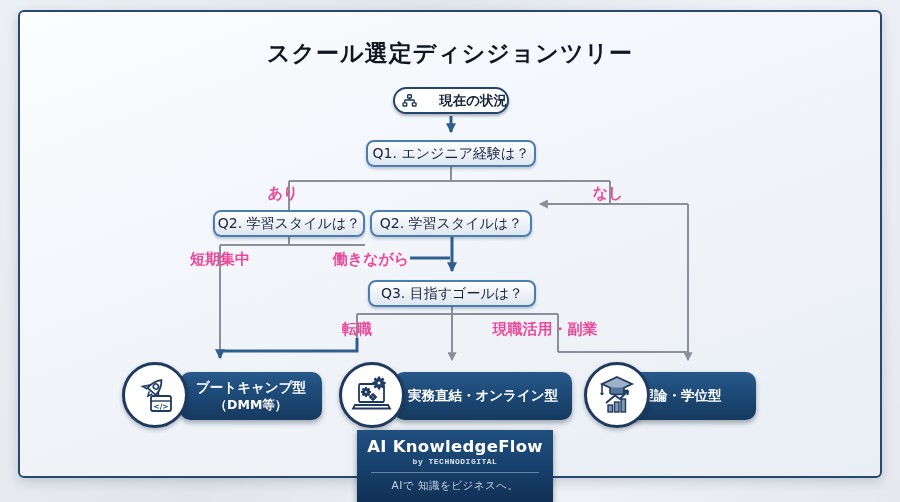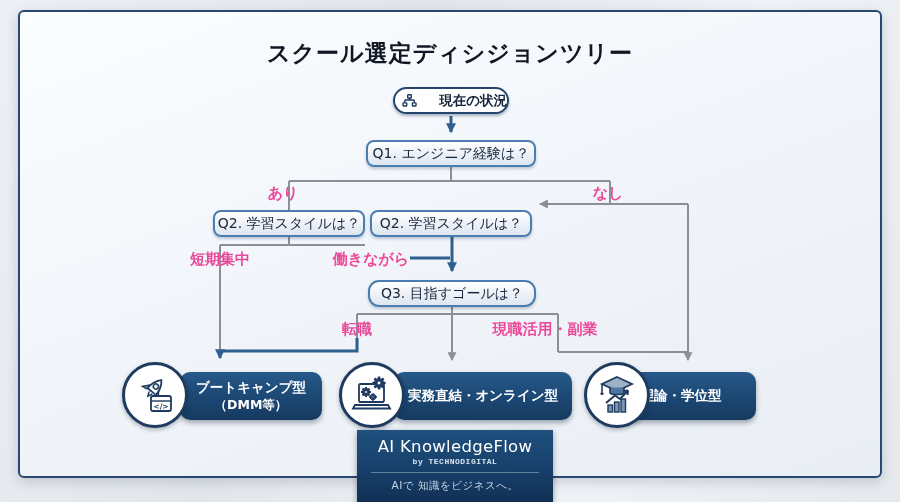--- a/index.html
+++ b/index.html
@@ -34,21 +34,21 @@
     background:linear-gradient(180deg,#ffffff 0%,#e7edf5 70%,#dde6f0 100%);
     border:2px solid #4a7db0; border-radius:8px;
     display:flex; align-items:center; justify-content:center;
     font-size:14px; font-weight:normal; color:#16243c;
     box-shadow:0 2px 3px rgba(30,55,90,.25);
     text-align:center;
   }
   #q1{ left:366px; top:140px; width:170px; }
   #q2a{ left:213px; top:210px; width:152px; }
   #q2b{ left:370px; top:210px; width:162px; }
-  #q3{ left:368px; top:280px; width:168px;border-radius:11px; }
+  #q3{ left:368px; top:280px; width:168px; }
 
   .blabel{
     position:absolute; transform:translateX(-50%);
     font-size:15px; font-weight:bold; color:#ec4899; white-space:nowrap;
   }
 
   .rbox{
     position:absolute; height:48px; top:372px;
     background:linear-gradient(180deg,#27598a 0%,#1d4a77 45%,#163a60 100%);
     border-radius:10px; color:#ffffff;
@@ -71,21 +71,21 @@
     z-index:2;
   }
   #c1{ left:122px; } #c2{ left:339px; } #c3{ left:584px; }
 
   .footer{
     position:absolute; left:357px; top:430px; width:196px; height:72px; z-index:5;
     background:linear-gradient(180deg,#20507f 0%,#17406b 55%,#123055 100%);
     display:flex; flex-direction:column; align-items:center;
     box-shadow:0 2px 6px rgba(10,25,45,.4);
   }
-  .footer .brand{ font-size:16.5px; font-weight:normal; color:#ffffff; margin-top:7px; letter-spacing:.3px;}
+  .footer .brand{ font-size:16.5px; font-weight:bold; color:#ffffff; margin-top:7px; letter-spacing:.3px;}
   .footer .sub{ font-size:8px; font-weight:bold; color:#d8e3ef; margin-top:1px; letter-spacing:.5px;font-family:Liberation Mono, monospace;}
   .footer .rule{ width:168px; border-top:1px solid rgba(255,255,255,.35); margin-top:6px; }
   .footer .tagline{ font-size:10.5px; color:#c7d4e2; margin-top:6px; letter-spacing:.5px;}
 </style>
 </head>
 <body>
 
 <div class="stage">
 
   <div class="panel"></div>

